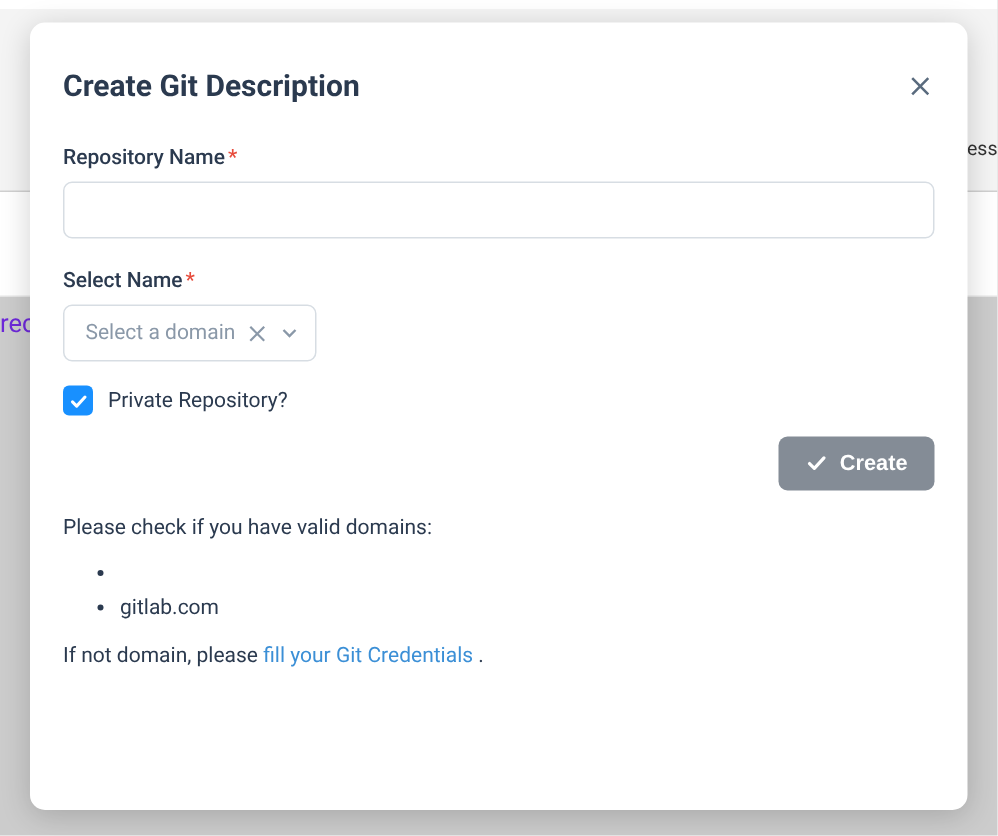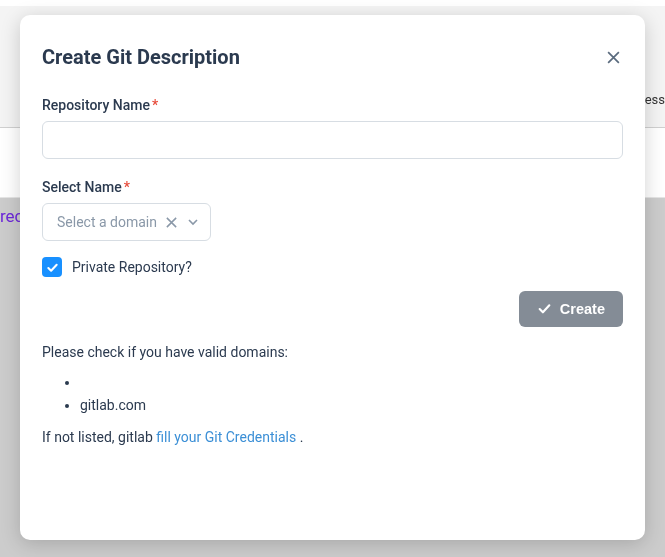--- a/index.html
+++ b/index.html
@@ -200,16 +200,16 @@
     </button>
   </div>
 
   <div class="info-text">
     <div>Please check if you have valid domains:</div>
     <ul class="domain-list">
       <li></li>
       <li>gitlab.com</li>
     </ul>
     <div>
-      <span>If not listed, gitlab </span><span class="link">fill your Git Credentials</span><span> .</span>
+      <span>If not domain, please </span><span class="link">fill your Git Credentials</span><span> .</span>
     </div>
   </div>
 </div>
 
 </body></html>

